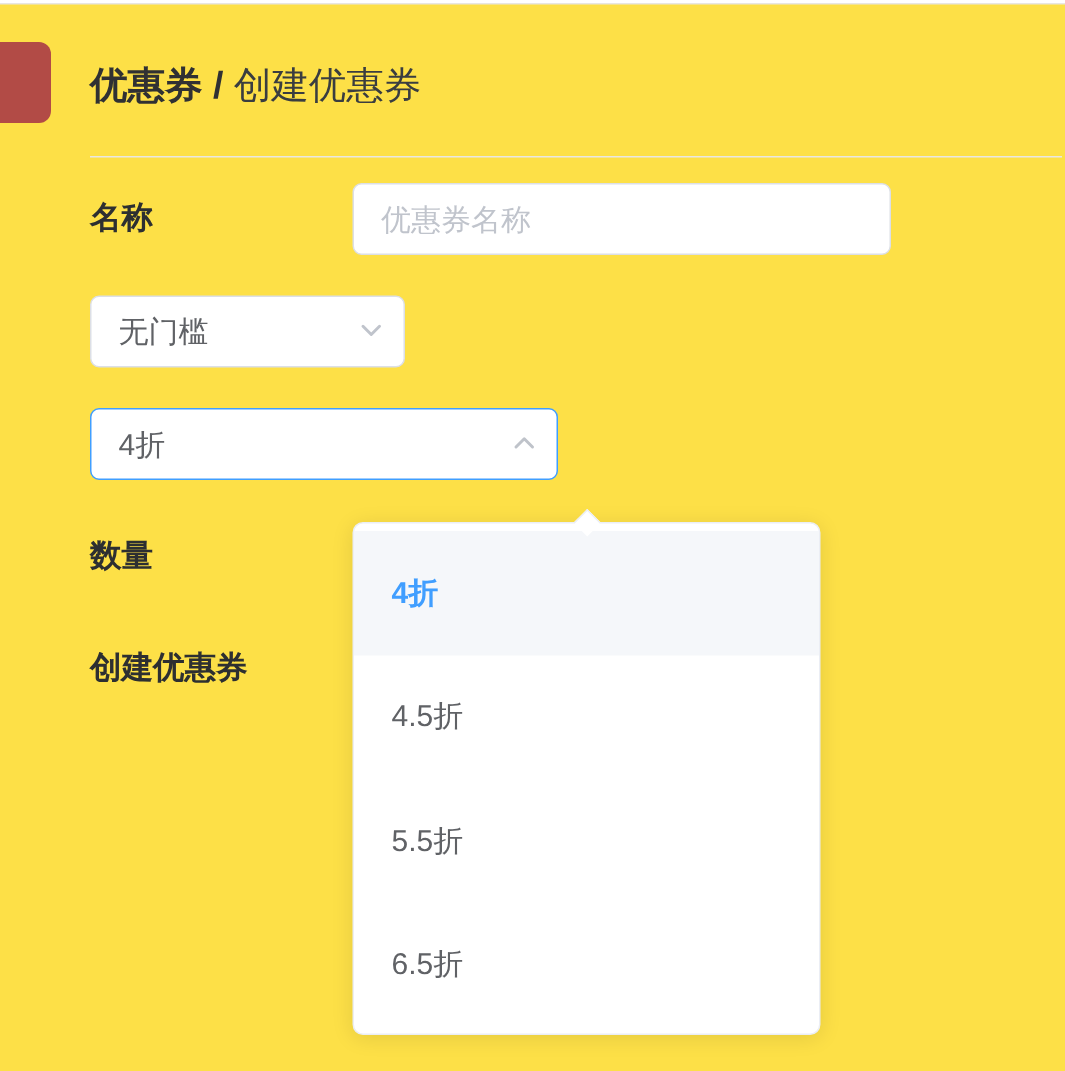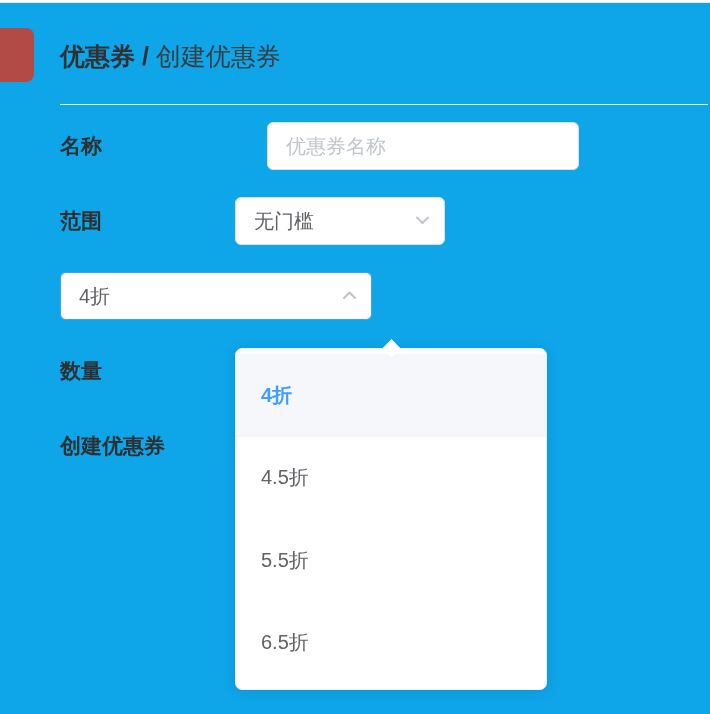--- a/index.html
+++ b/index.html
@@ -1,30 +1,30 @@
 <!DOCTYPE html>
 <html><head>
 <meta charset="utf-8">
 <style>
   html,body{margin:0;padding:0;}
   body{font-family:"Liberation Sans","DejaVu Sans",sans-serif;background:#ffffff;}
-  .page{position:relative;width:710px;height:714px;background:#0ea5e9;overflow:hidden;}
+  .page{position:relative;width:710px;height:714px;background:#fde047;overflow:hidden;}
   .top-strip{position:absolute;left:0;top:0;width:710px;height:2px;background:#ffffff;}
   .top-line{position:absolute;left:0;top:2px;width:710px;height:1px;background:#e8e6e2;}
   .red-tab{position:absolute;left:0;top:28px;width:34px;height:54px;background:#b24b46;border-radius:0 8px 8px 0;}
   .title{position:absolute;left:60px;top:40px;font-size:25px;color:#303133;white-space:nowrap;}
   .title .seg-bold{font-weight:700;}
   .title .seg-current{font-weight:400;color:#3a3d40;}
   .divider{position:absolute;left:60px;top:104px;width:648px;height:1px;background:#e9e7e3;}
 
   .form{position:absolute;left:60px;top:122px;}
   .form-row{display:flex;align-items:flex-start;margin-bottom:27px;height:48px;}
   .form-label{width:175px;flex:0 0 175px;font-size:21px;font-weight:700;color:#2d2f31;line-height:48px;}
   .control{position:relative;height:48px;background:#ffffff;border:1px solid #dcdfe6;border-radius:6px;box-sizing:border-box;display:flex;align-items:center;padding:0 18px;font-size:20px;color:#606266;}
-  .control.text-input{width:312px;margin-left:32px;}
+  .control.text-input{width:359px;}
   .control.sel-range{width:210px;}
   .control.sel-discount{width:312px;border:1.5px solid #409eff;}
   .placeholder-text{color:#c0c4cc;}
   .chevron{position:absolute;right:14px;top:50%;margin-top:-5px;width:15px;height:9px;}
   .chevron svg{display:block;}
 
   .dropdown{position:absolute;left:235px;top:348px;width:312px;height:342px;background:#ffffff;border:1px solid #ebeef5;border-radius:7px;box-sizing:border-box;box-shadow:0 2px 14px rgba(0,0,0,0.10);z-index:10;}
   .dropdown-arrow{position:absolute;left:50%;top:-7px;margin-left:-6px;width:12px;height:12px;background:#ffffff;border-left:1px solid #ebeef5;border-top:1px solid #ebeef5;transform:rotate(45deg);}
   .option-list{list-style:none;margin:0;padding:5px 0;height:100%;box-sizing:border-box;display:flex;flex-direction:column;}
   .option{flex:1;display:flex;align-items:center;padding-left:25px;font-size:20px;color:#606266;cursor:pointer;}
@@ -48,21 +48,20 @@
   <div class="form">
 
     <div class="form-row">
       <div class="form-label">名称</div>
       <div class="control text-input">
         <span class="placeholder-text">优惠券名称</span>
       </div>
     </div>
 
     <div class="form-row">
-      <div class="form-label">范围</div>
       <div class="control sel-range">
         <span>无门槛</span>
         <span class="chevron">
           <svg width="15" height="9" viewBox="0 0 15 9">
               <polyline points="2,1.5 7.5,7 13,1.5" fill="none" stroke="#c0c4cc" stroke-width="2" stroke-linecap="round" stroke-linejoin="round"></polyline>
             </svg>
         </span>
       </div>
     </div>
 

